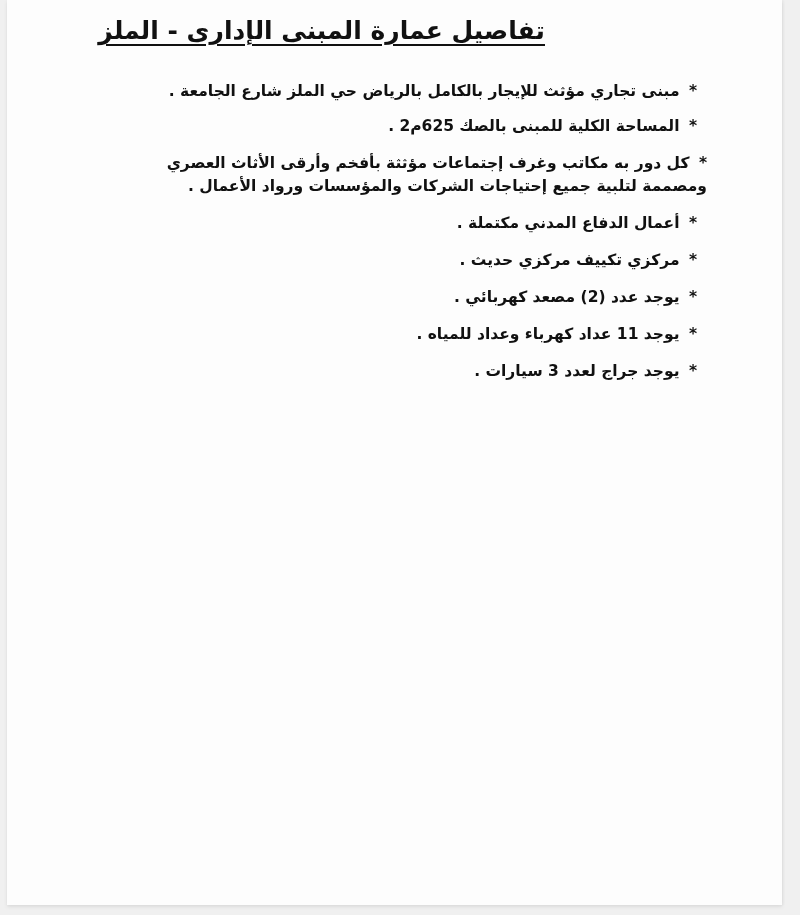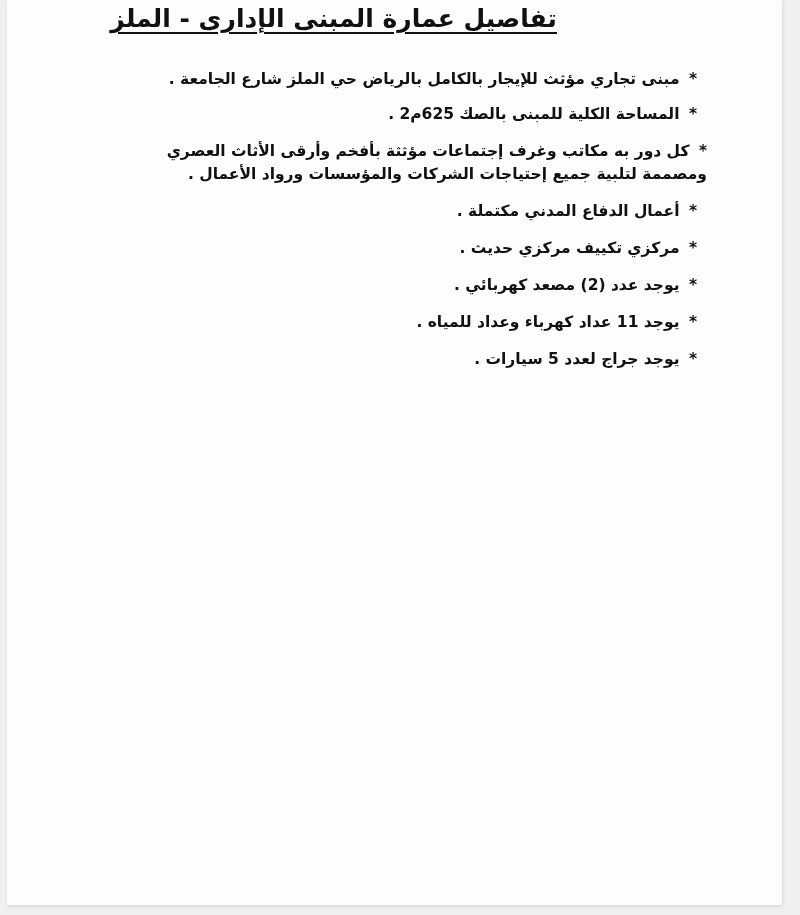--- a/index.html
+++ b/index.html
@@ -30,33 +30,33 @@
       left: 0; top: 0;
       width: 775px;
       direction: rtl;
       font-family: "DejaVu Sans", "Liberation Sans", sans-serif;
       color: #111111;
     }
     .title {
       position: absolute;
       top: 2px;
       right: 225px;
-      margin: 0;
+      margin: 12px;
       font-size: 25px;
       font-weight: bold;
       text-decoration: underline;
       text-decoration-thickness: 2px;
       text-underline-offset: 5px;
       white-space: nowrap;
       line-height: 34px;
       letter-spacing: 0.2px;
     }
     .items {
       position: absolute;
-      top: 68px;
+      top: 80px;
       right: 85px;
       width: 600px;
       margin: 0;
       padding: 0;
       list-style: none;
     }
     .item {
       font-size: 15.5px;
       font-weight: bold;
       line-height: 23px;
@@ -99,18 +99,18 @@
         <li class="item">
           <span class="star">*</span>
           <span>يوجد عدد (2) مصعد كهربائي .</span>
         </li>
         <li class="item">
           <span class="star">*</span>
           <span>يوجد 11 عداد كهرباء  وعداد للمياه .</span>
         </li>
         <li class="item">
           <span class="star">*</span>
-          <span>يوجد جراج لعدد 5 سيارات .</span>
+          <span>يوجد جراج لعدد 3 سيارات .</span>
         </li>
       </ul>
     </div>
   </div>
 </div>
 
 </body></html>

